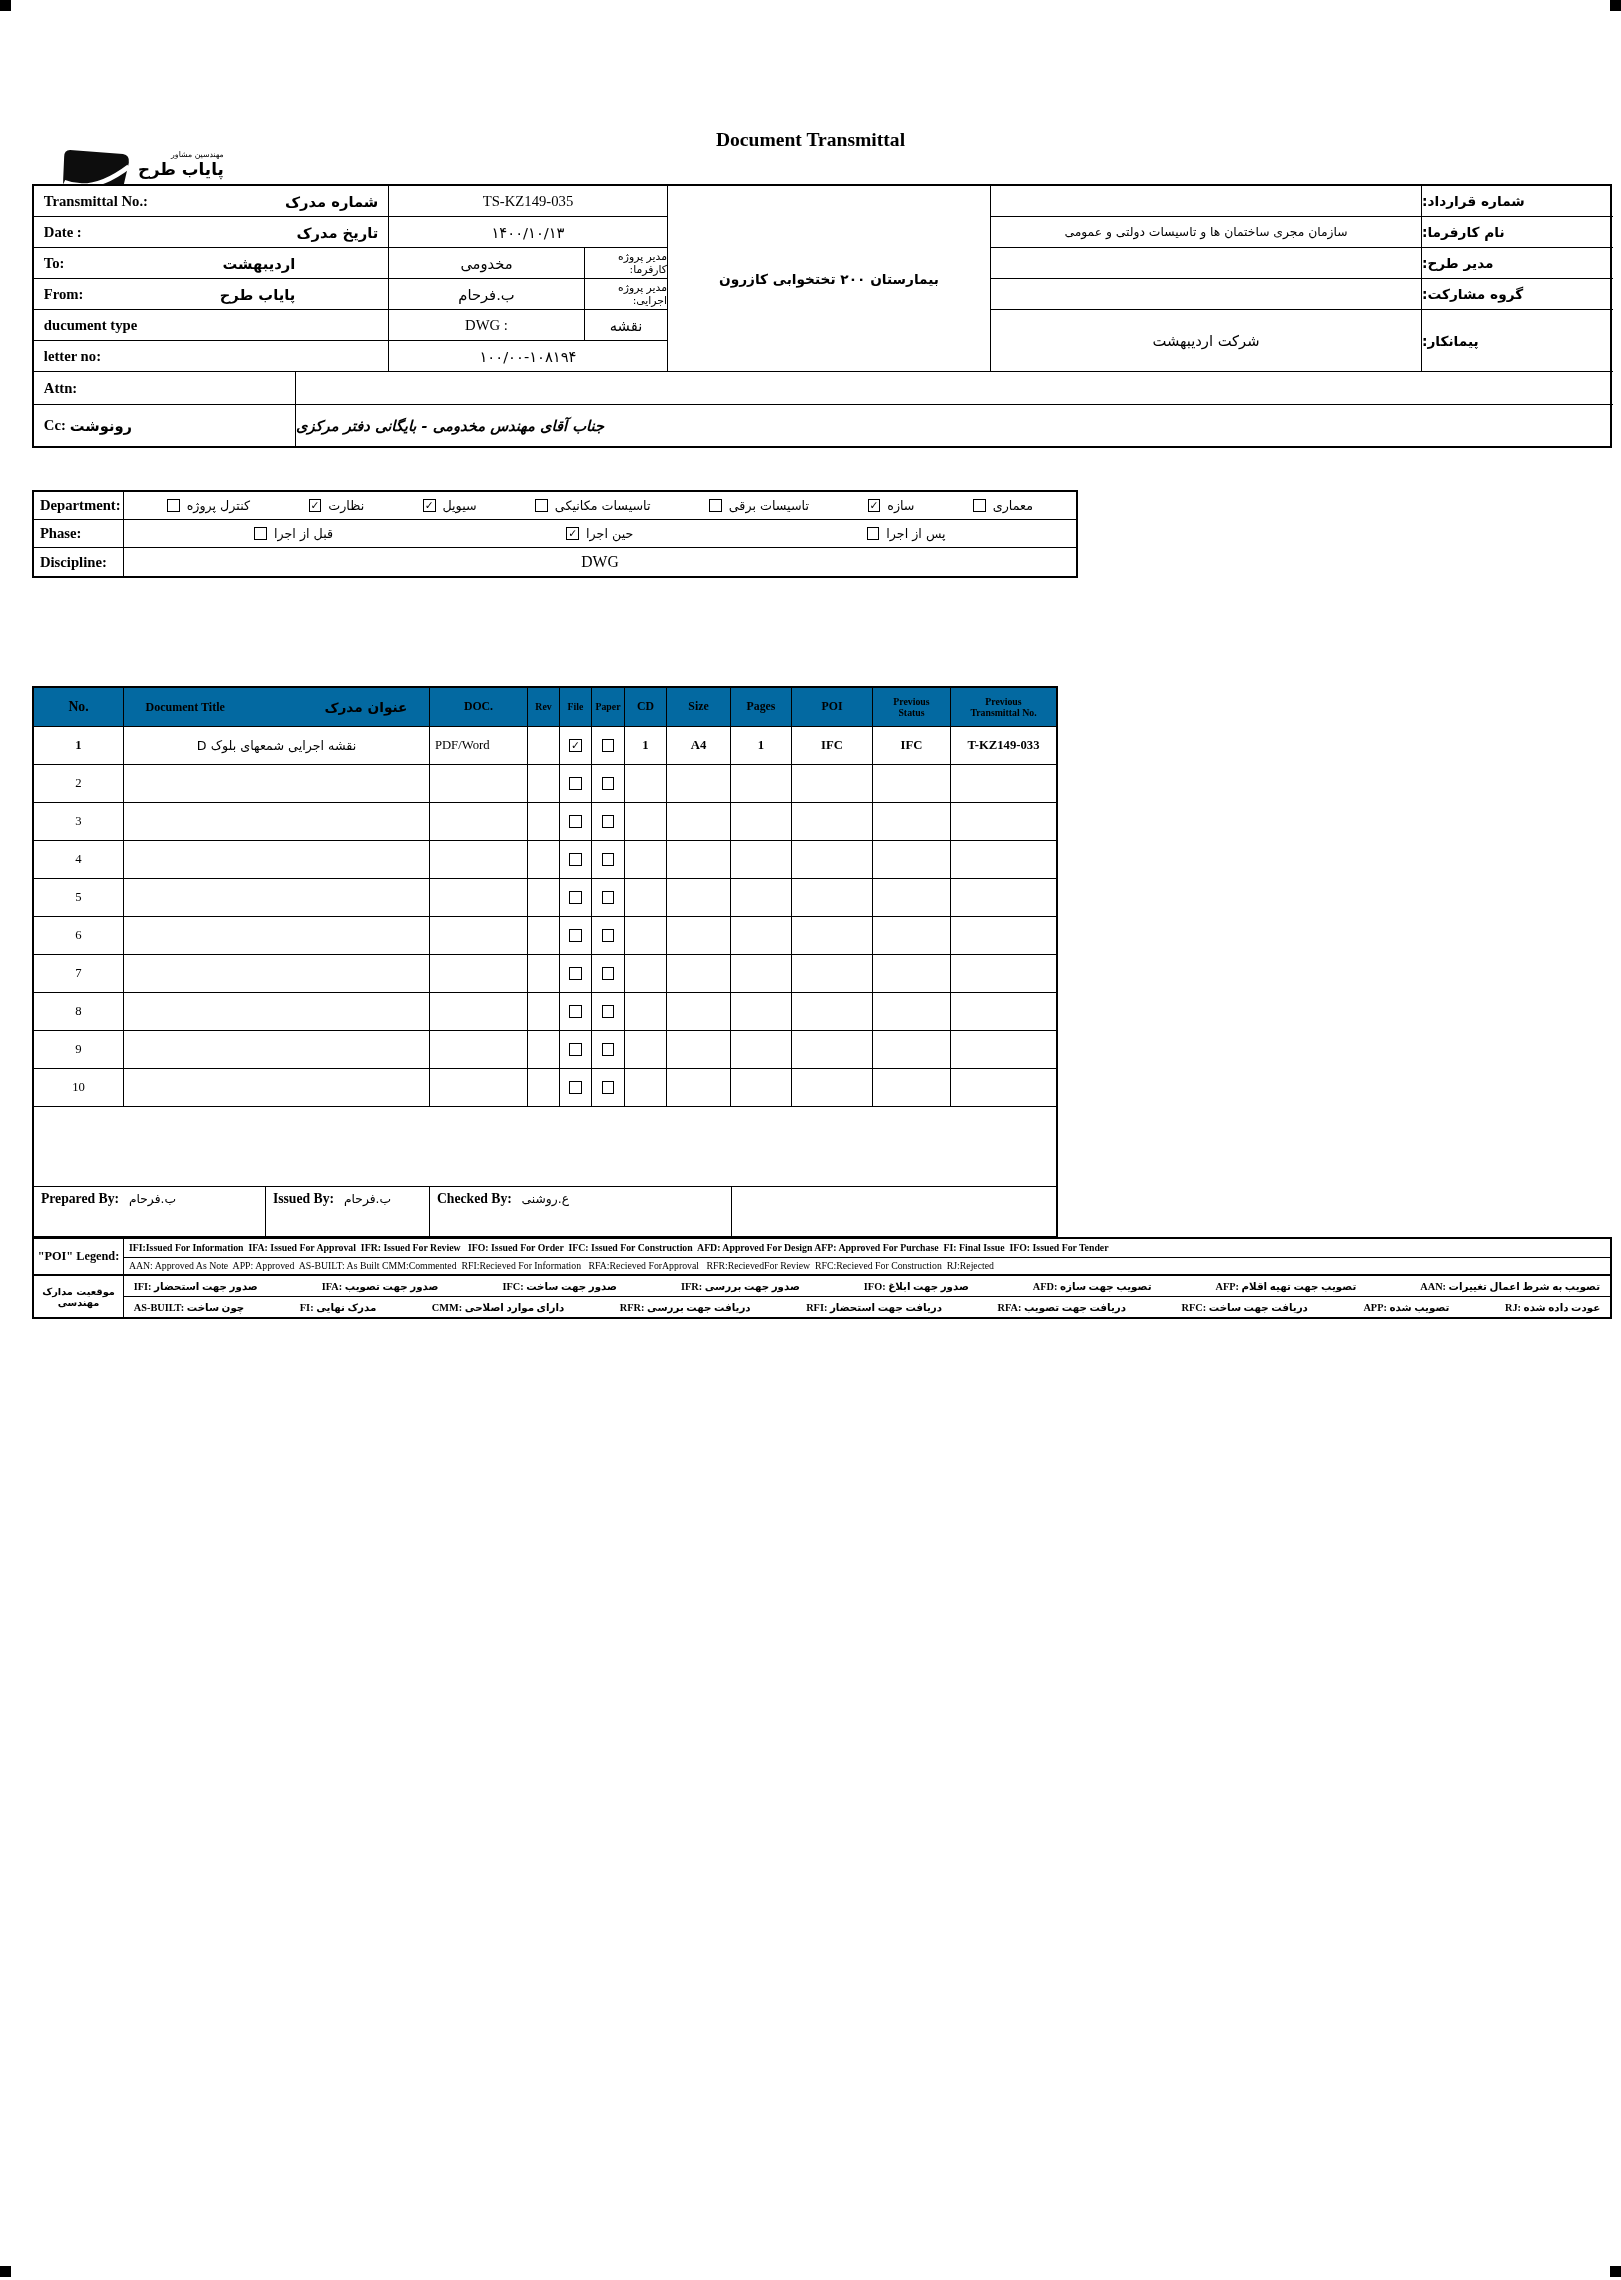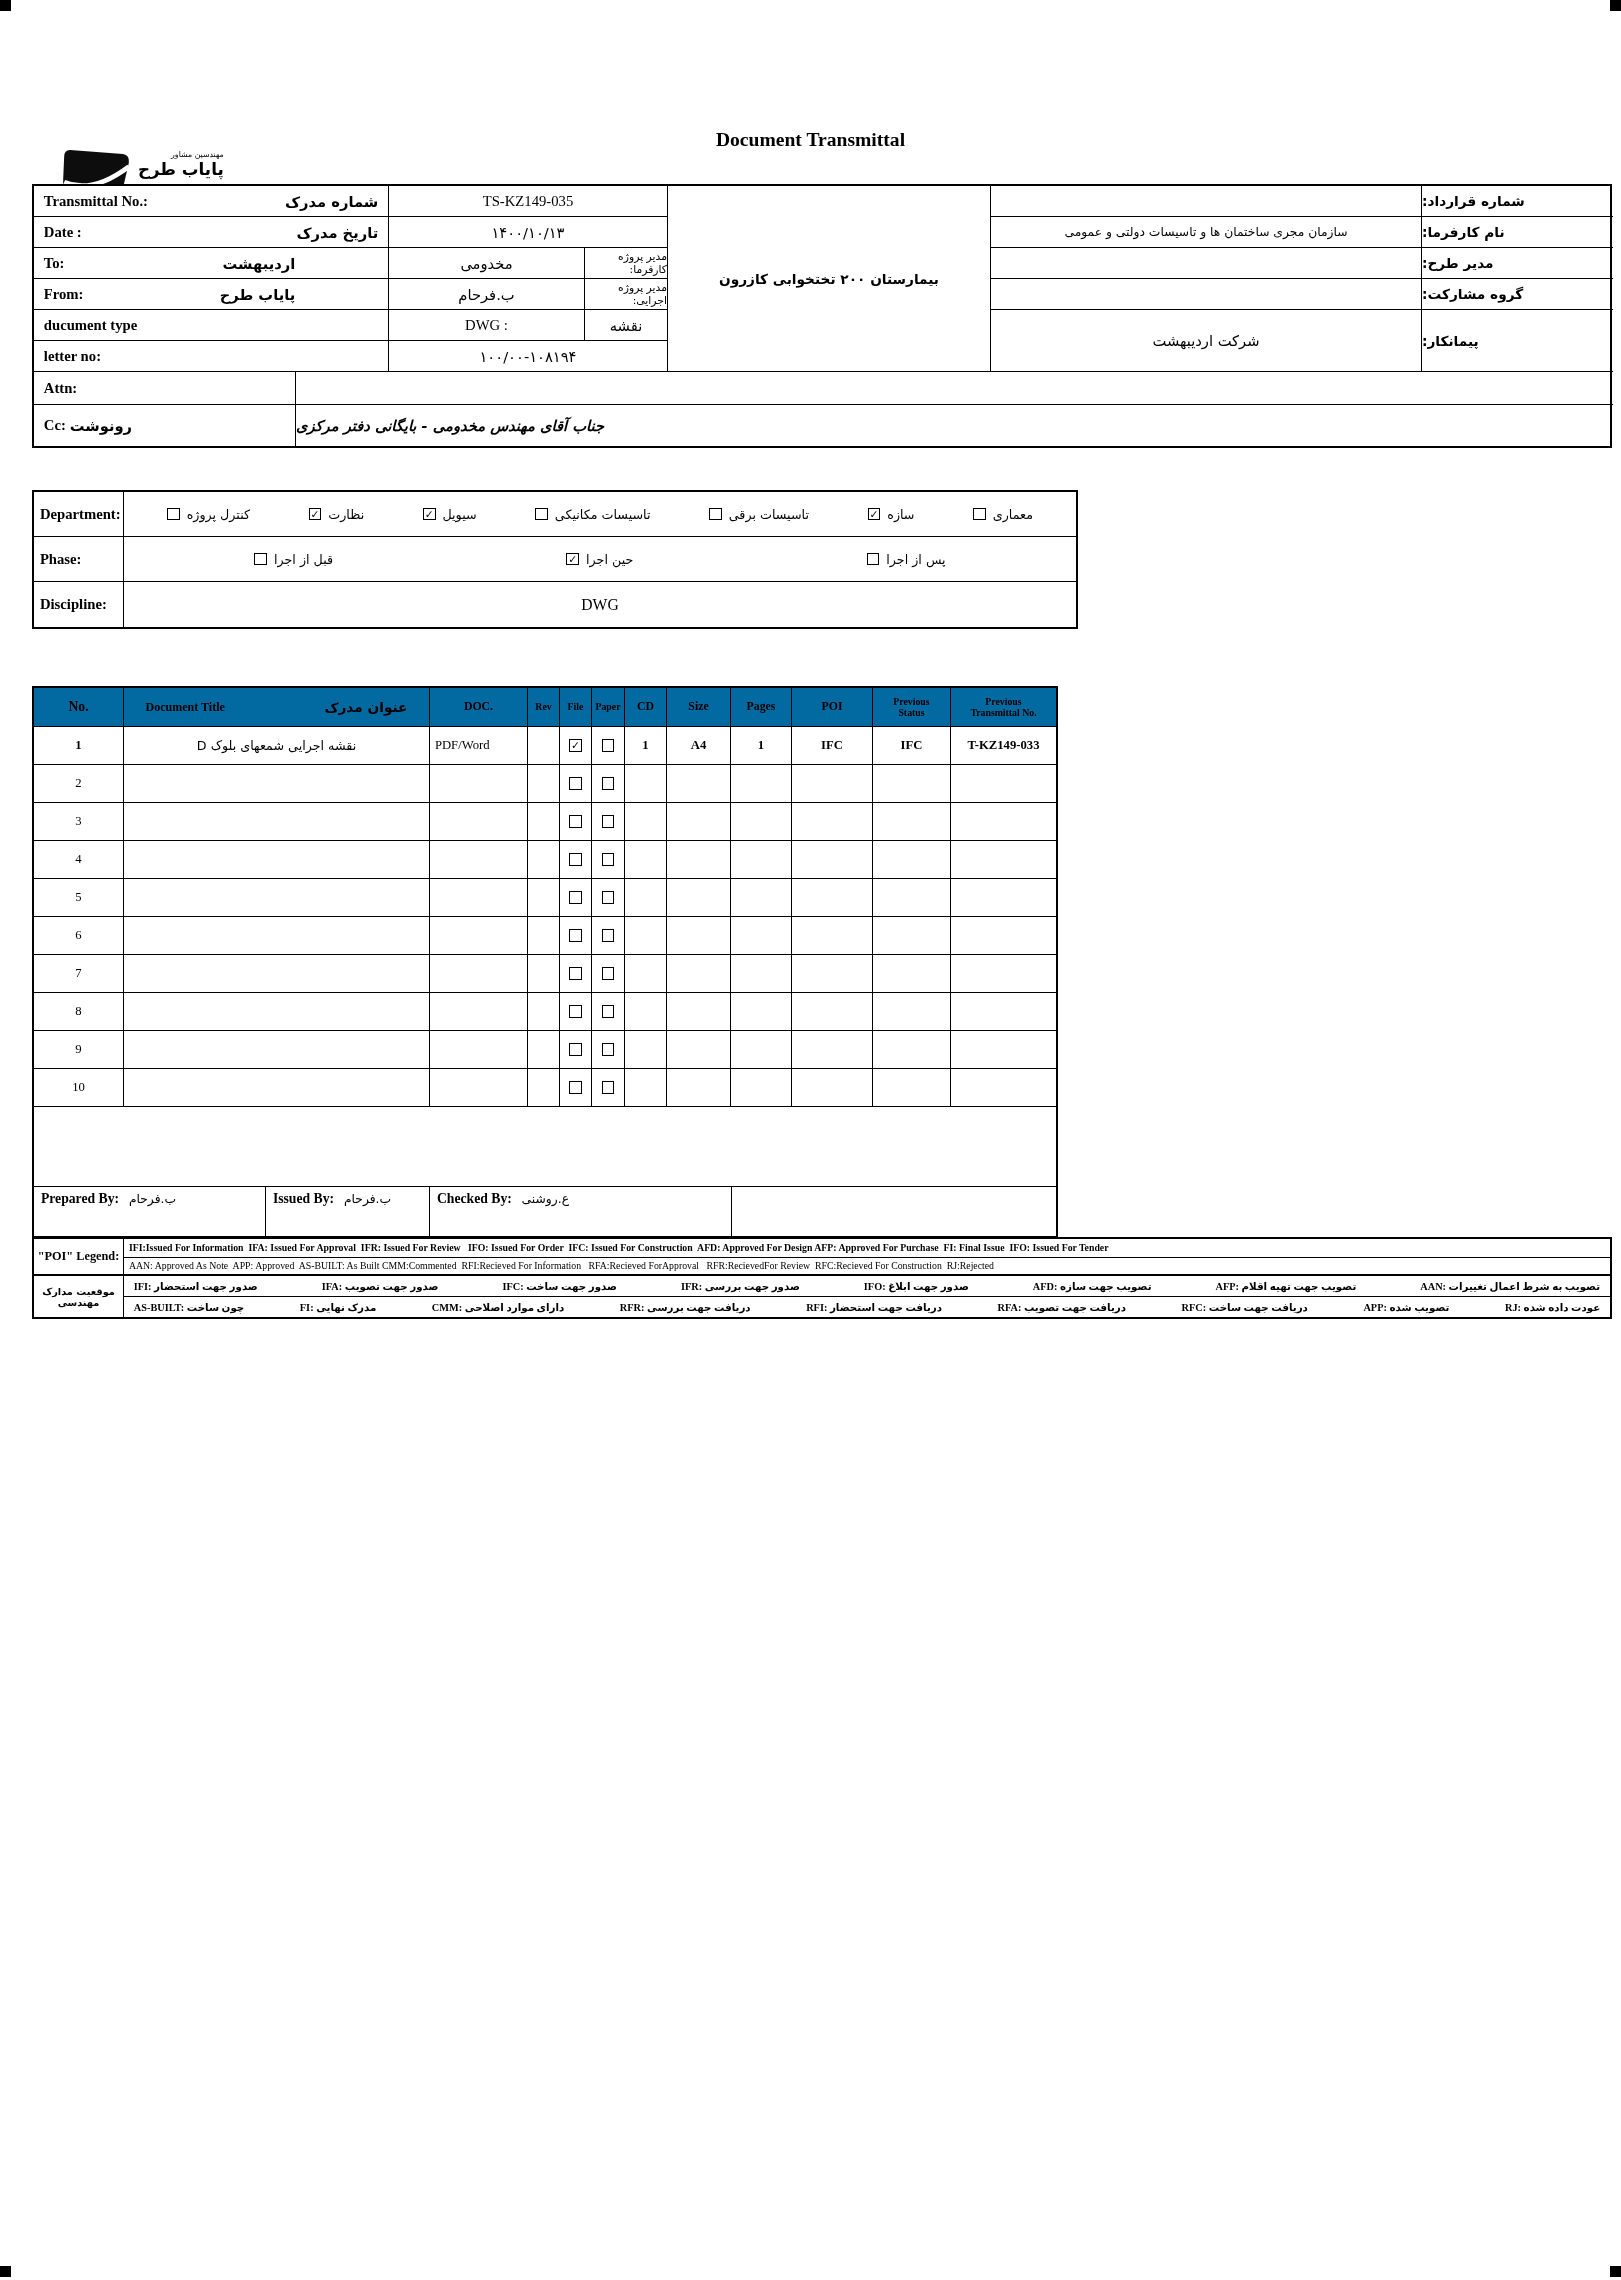--- a/index.html
+++ b/index.html
@@ -34,21 +34,21 @@
   .ctr{justify-content:center;}
   .rt{justify-content:flex-end;padding-right:7.8px;font-weight:bold;font-size:13.7px;}
   .small{font-size:10.8px;}
   .padfa{padding-right:83px;}
   .proj{font-weight:bold;font-size:13.7px;text-align:center;}
   .client{font-size:12.3px;text-align:center;}
   .ccval{justify-content:flex-end;padding-right:211px;font-weight:bold;font-style:italic;font-size:14.7px;}
 
   
   .t2{position:absolute;left:32px;top:490px;width:1046px;border:2px solid #000;background:#fff;}
-  .t2row{display:flex;height:45px;border-bottom:1px solid #000;text-align:right;}
+  .t2row{display:flex;height:28px;border-bottom:1px solid #000;text-align:right;}
   .t2row:last-child{border-bottom:none;}
   .t2lbl{width:90px;border-right:1px solid #000;display:flex;align-items:center;
          padding-left:5.9px;font-weight:bold;font-size:14.7px;flex:none;}
   .t2content{flex:1;display:flex;direction:rtl;align-items:center;
              justify-content:space-around;padding:0 13.7px;}
   .chk-item{display:inline-flex;direction:ltr;align-items:center;gap:6.9px;}
   .chk-item .lbl{font-size:12.7px;}
   .cb{width:12.7px;height:12.7px;border:1.5px solid #000;display:inline-flex;align-items:center;
       justify-content:center;font-size:10.8px;font-weight:bold;background:#fff;flex:none;}
   .cb[data-checked="true"]::after{content:"✓";}

